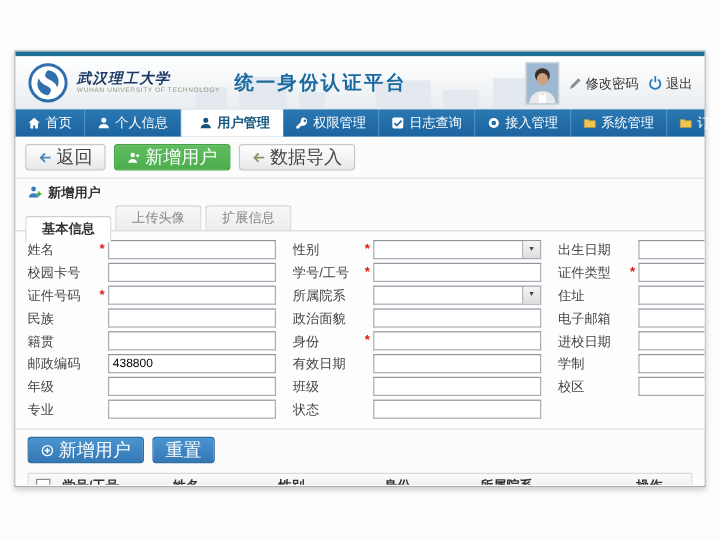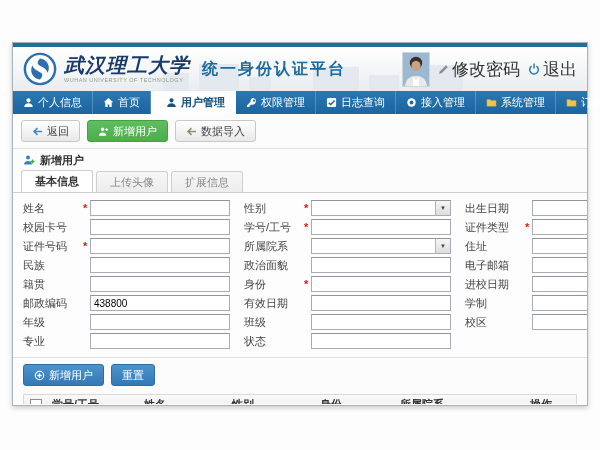--- a/index.html
+++ b/index.html
@@ -10,43 +10,43 @@
   .hdr{position:relative;height:44px;background:linear-gradient(#ffffff,#e9edf0);overflow:hidden;display:flex;align-items:center;padding:0 10px;box-sizing:border-box;}
   .bldg{position:absolute;bottom:0;background:#e3e9ee;}
   .b1{left:150px;width:26px;height:18px;}
   .b2{left:186px;width:40px;height:27px;}
   .b3{left:236px;width:22px;height:14px;}
   .b4{left:300px;width:46px;height:24px;}
   .b5{left:356px;width:30px;height:16px;}
   .b6{left:398px;width:52px;height:26px;}
   .logo{width:34px;height:34px;flex:0 0 auto;z-index:2;}
   .uni{margin-left:7px;z-index:2;line-height:1;}
-  .uni-cn{font-family:"DejaVu Serif",serif;font-style:italic;font-weight:bold;font-size:20px;color:#1c3a66;letter-spacing:1px;white-space:nowrap;}
+  .uni-cn{font-family:"DejaVu Serif",serif;font-style:italic;font-weight:bold;font-size:12px;color:#1c3a66;letter-spacing:1px;white-space:nowrap;}
   .uni-en{font-size:5.5px;color:#8f9b85;letter-spacing:.5px;margin-top:3px;}
   .plat{margin-left:12px;font-size:16px;font-weight:bold;color:#1a6aa0;letter-spacing:2px;z-index:2;white-space:nowrap;}
   .hdr-right{margin-left:auto;display:flex;align-items:center;gap:8px;z-index:2;}
   .avatar{width:26px;height:33px;border:1px solid #cfd6dc;background:#9db8d2;display:block;}
-  .hlink{display:flex;align-items:center;gap:3px;font-size:17px;color:#333;cursor:pointer;white-space:nowrap;}
+  .hlink{display:flex;align-items:center;gap:3px;font-size:11px;color:#333;cursor:pointer;white-space:nowrap;}
   
   .nav{height:23px;background:linear-gradient(#2a78b2,#1b64a0);display:flex;align-items:stretch;}
   .nav-item{display:flex;align-items:center;gap:4px;padding:0 10px;font-size:11px;color:#fff;border-right:1px solid rgba(255,255,255,.22);cursor:pointer;white-space:nowrap;}
   .nav-item.active{background:#fff;color:#14537c;font-weight:bold;padding-left:15px;}
   .nav-item svg{flex:0 0 auto;}
   
   .content{height:290px;background:#fcfcfc;overflow:hidden;}
   .toolbar{display:flex;align-items:center;gap:7px;padding:6px 8px;}
-  .btn{display:inline-flex;align-items:center;gap:4px;height:22px;padding:0 10px;font-size:11px;border-radius:3px;cursor:pointer;box-sizing:border-box;white-space:nowrap;}
+  .btn{display:inline-flex;align-items:center;gap:4px;height:22px;padding:0 10px;font-size:15px;border-radius:3px;cursor:pointer;box-sizing:border-box;white-space:nowrap;}
   .btn-light{background:linear-gradient(#ffffff,#e8e8e8);border:1px solid #c8c8c8;color:#444;}
   .btn-green{background:linear-gradient(#60bd60,#4cae4c);border:1px solid #43a143;color:#fff;}
   .btn-blue{background:linear-gradient(#4a94d0,#3478b4);border:1px solid #2d6da3;color:#fff;}
   .hline{border-top:1px solid #e2e2e2;}
   .sec-title{height:22px;display:flex;align-items:center;gap:5px;padding:0 10px;font-size:11px;font-weight:bold;color:#333;}
   .tabs{display:flex;align-items:flex-end;gap:3px;padding:0 8px;border-bottom:1px solid #cfcfcf;height:21px;}
   .tab{height:20px;line-height:20px;padding:0 13px;font-size:11px;color:#888;background:linear-gradient(#f7f7f7,#ededed);border:1px solid #cfcfcf;border-bottom:none;border-radius:3px 3px 0 0;cursor:pointer;position:relative;white-space:nowrap;}
-  .tab.active{background:#fff;color:#333;font-weight:bold;top:0;height:21px;}
+  .tab.active{background:#fff;color:#333;font-weight:bold;top:10px;height:21px;}
   
   .form{display:grid;grid-template-columns:1fr 1fr 1fr;column-gap:14px;row-gap:3px;padding:7px 10px 8px 10px;border-bottom:1px solid #e0e0e0;background:#fdfdfd;}
   .field{display:flex;align-items:center;height:16px;font-size:11px;}
   .lb{width:58px;flex:0 0 auto;color:#444;white-space:nowrap;overflow:hidden;}
   .star{color:#e4140f;font-style:normal;font-weight:bold;margin-left:2px;width:7px;flex:0 0 auto;}
   .inp{flex:1;min-width:0;height:16px;box-sizing:border-box;border:1px solid #a9adb3;border-top-color:#8f959c;background:#fff;font-size:10px;padding:0 3px;font-family:"Liberation Sans",sans-serif;}
   .selwrap{flex:1;min-width:0;height:16px;box-sizing:border-box;border:1px solid #a9adb3;border-top-color:#8f959c;background:#fff;display:flex;cursor:pointer;}
   .selwrap .gap{flex:1;}
   .selarrow{width:14px;background:linear-gradient(#f5f5f5,#ddd);border-left:1px solid #b5b5b5;font-size:6px;color:#444;display:flex;align-items:center;justify-content:center;font-style:normal;}
   .datewrap{flex:1;min-width:0;position:relative;height:16px;}
@@ -108,29 +108,29 @@
             <rect x="5.3" y="0.5" width="1.5" height="5" fill="#2d7ab8"></rect>
           </svg>
           <span>退出</span>
         </span>
       </div>
     </div>
 
     <div class="nav">
       <div class="nav-item">
         <svg width="11" height="11" viewBox="0 0 12 12">
+            <path d="M6 1.2 L.8 5.8 h1.7 V11 h2.6 V8.2 h1.8 V11 h2.6 V5.8 h1.7z" fill="#fff"></path>
+          </svg>
+        <span>首页</span>
+      </div>
+      <div class="nav-item">
+        <svg width="11" height="11" viewBox="0 0 12 12">
             <path d="M6 1.3 a2.3 2.3 0 1 1 0 4.6 a2.3 2.3 0 0 1 0-4.6z M1.3 10.8 c.2-2.6 2.2-3.9 4.7-3.9 s4.5 1.3 4.7 3.9z" fill="#fff"></path>
           </svg>
         <span>个人信息</span>
-      </div>
-      <div class="nav-item">
-        <svg width="11" height="11" viewBox="0 0 12 12">
-            <path d="M6 1.2 L.8 5.8 h1.7 V11 h2.6 V8.2 h1.8 V11 h2.6 V5.8 h1.7z" fill="#fff"></path>
-          </svg>
-        <span>首页</span>
       </div>
       <div class="nav-item active">
         <svg width="11" height="11" viewBox="0 0 12 12">
             <path d="M6 1.3 a2.3 2.3 0 1 1 0 4.6 a2.3 2.3 0 0 1 0-4.6z M1.3 10.8 c.2-2.6 2.2-3.9 4.7-3.9 s4.5 1.3 4.7 3.9z" fill="#14537c"></path>
           </svg>
         <span>用户管理</span>
       </div>
       <div class="nav-item">
         <svg width="11" height="11" viewBox="0 0 12 12">
             <path d="M8 1 a3 3 0 0 0 -2.8 4 L1 9.2 V11 h2.3 l.7-.7 v-1.2 h1.2 l.9-.9 A3 3 0 1 0 8 1z m.8 1.8 a1.2 1.2 0 1 1 0 2.4 a1.2 1.2 0 0 1 0-2.4z" fill="#fff"></path>

